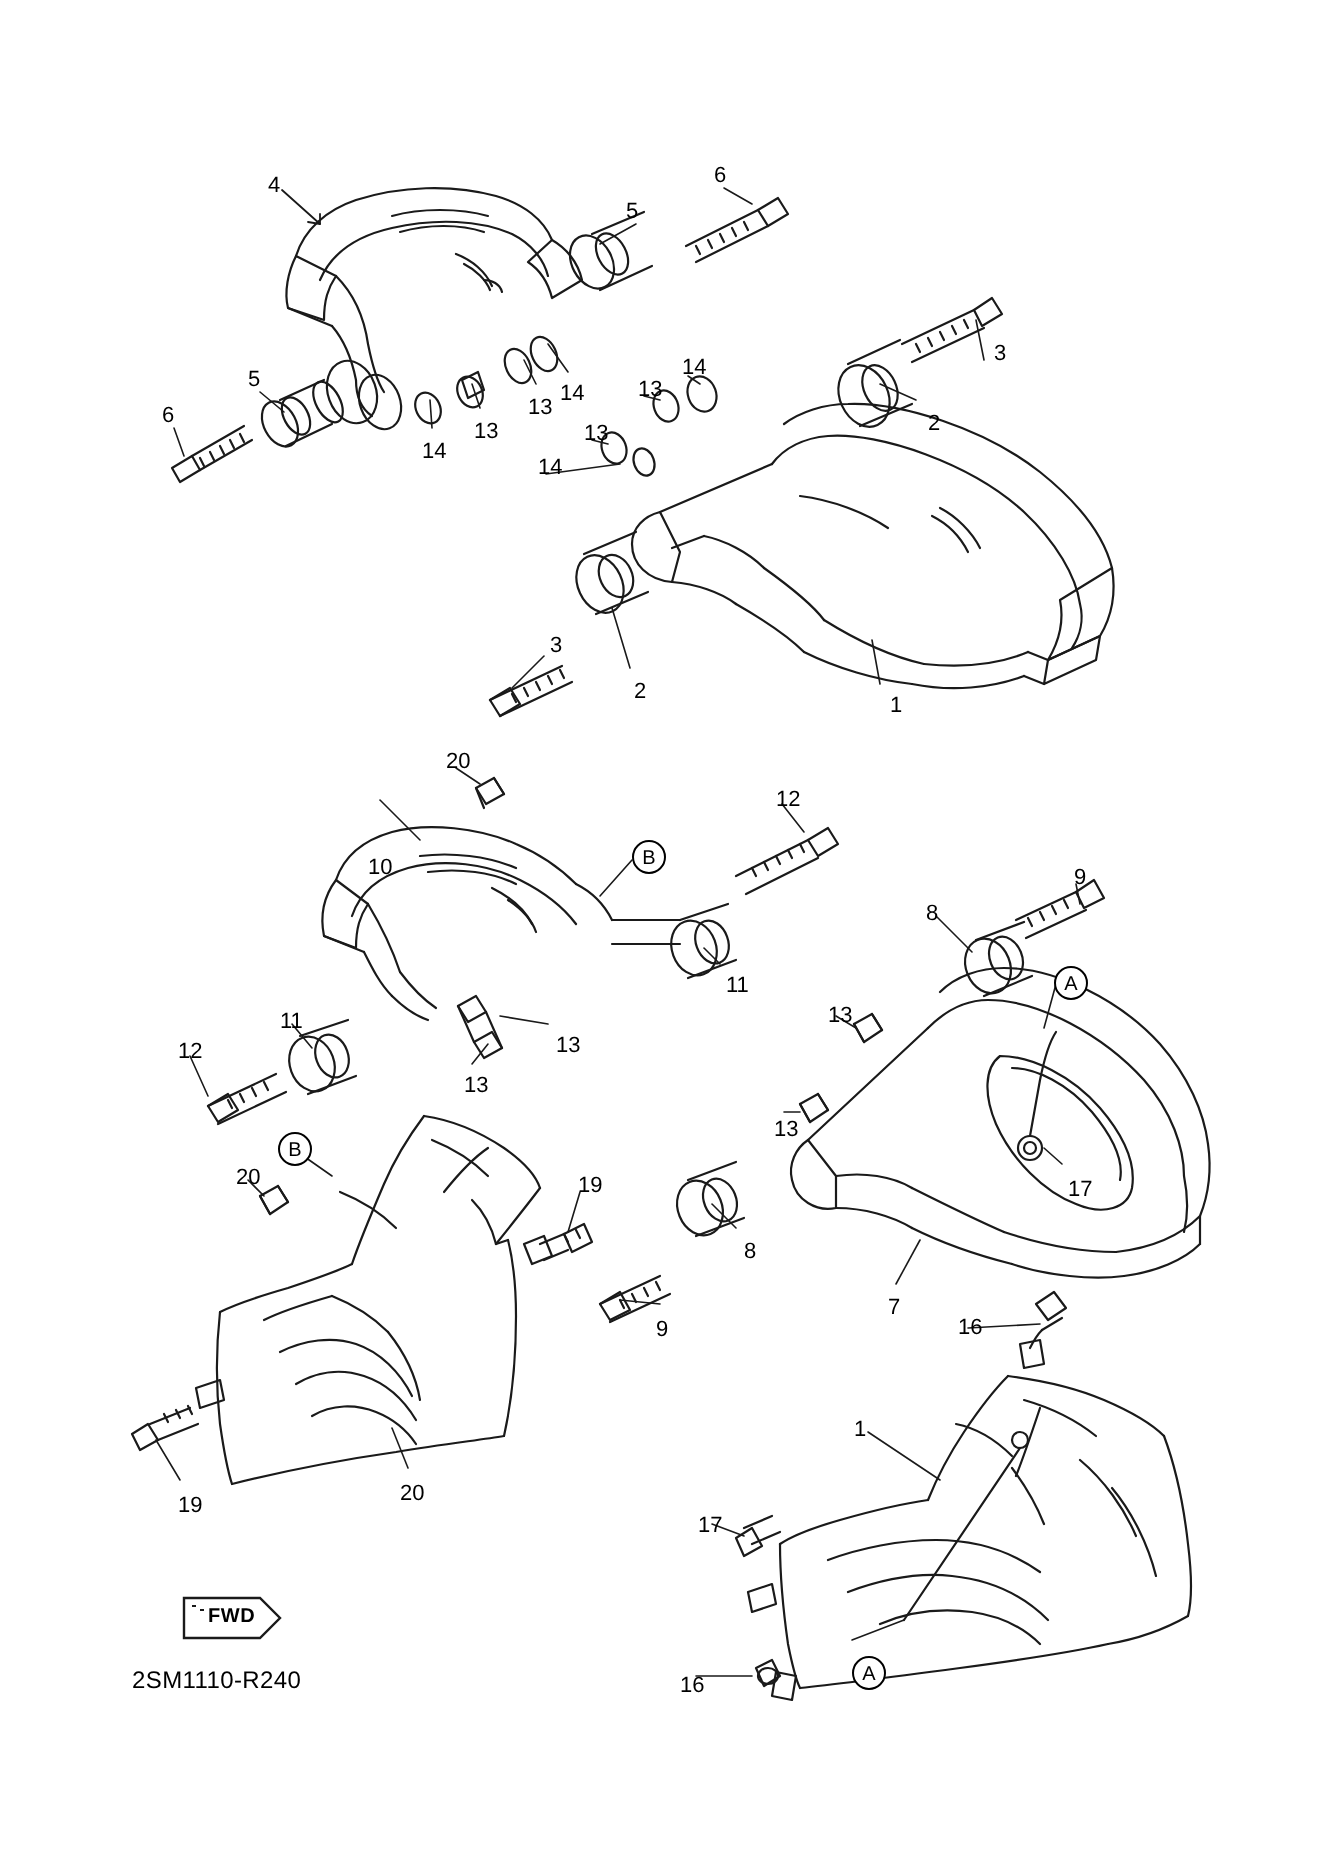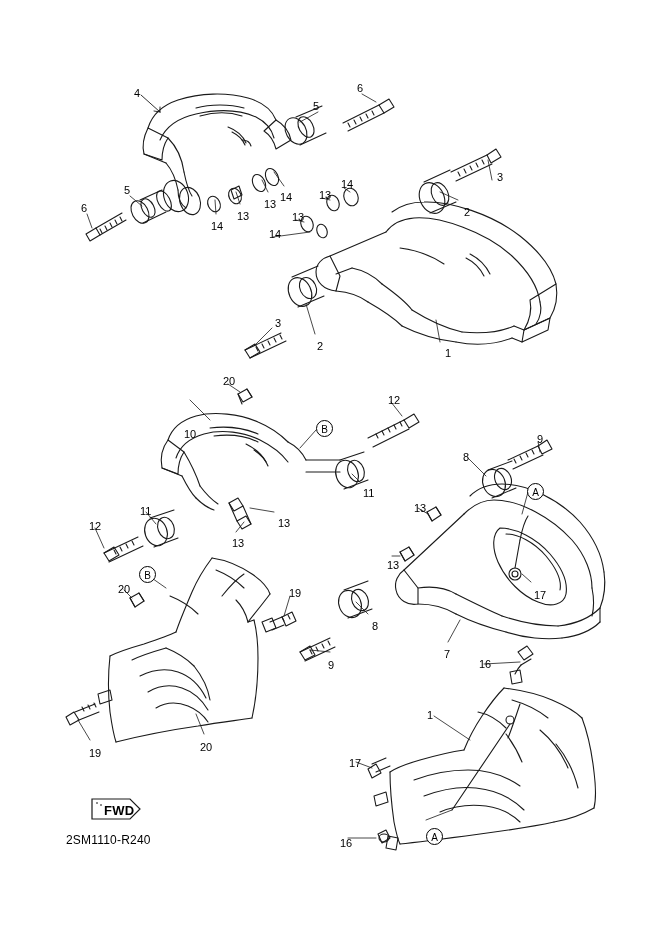--- a/index.html
+++ b/index.html
@@ -58,21 +58,21 @@
     position: absolute;
     left: 88px;
     top: 795px;
     width: 56px;
     height: 28px;
   }
   #fwd-label {
     position: absolute;
     left: 104px;
     top: 803px;
-    font-size: 13px;
+    font-size: 10px;
     font-weight: bold;
     letter-spacing: 0.3px;
   }
 </style>
 </head>
 <body>
 
 <div id="diagram-root">
 
   <svg class="svg-layer" viewBox="0 0 661 935" xmlns="http://www.w3.org/2000/svg">

